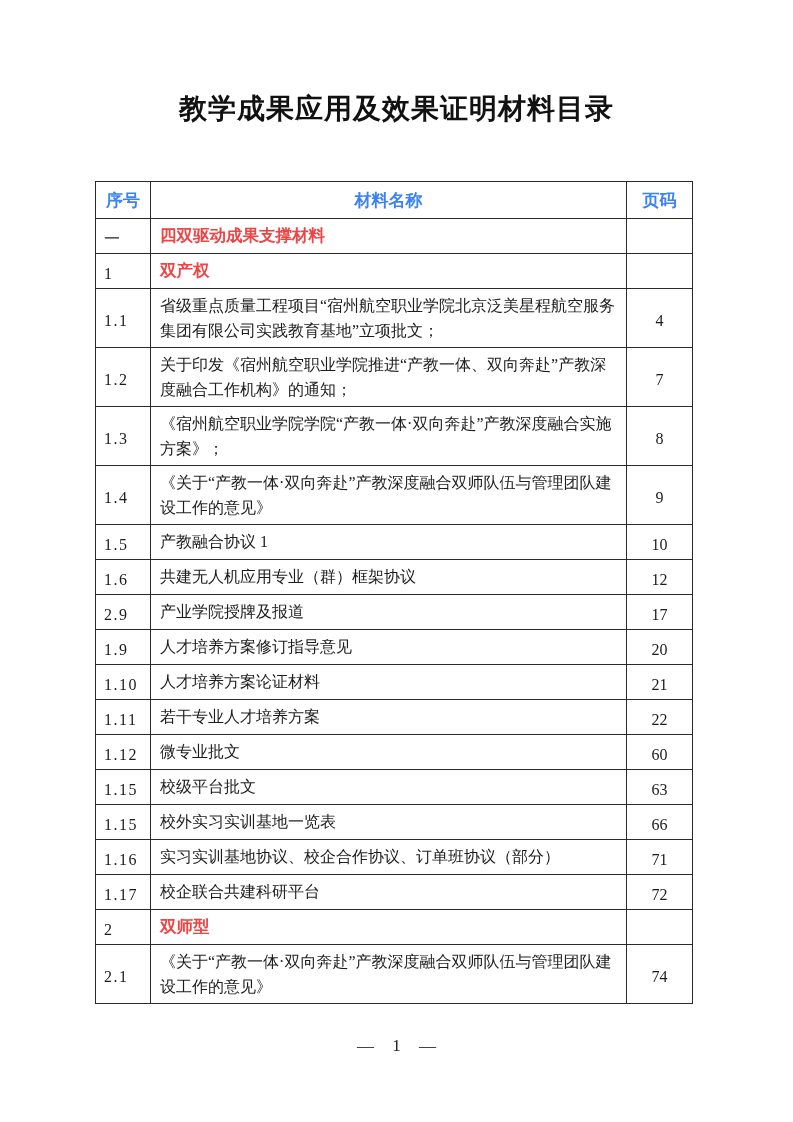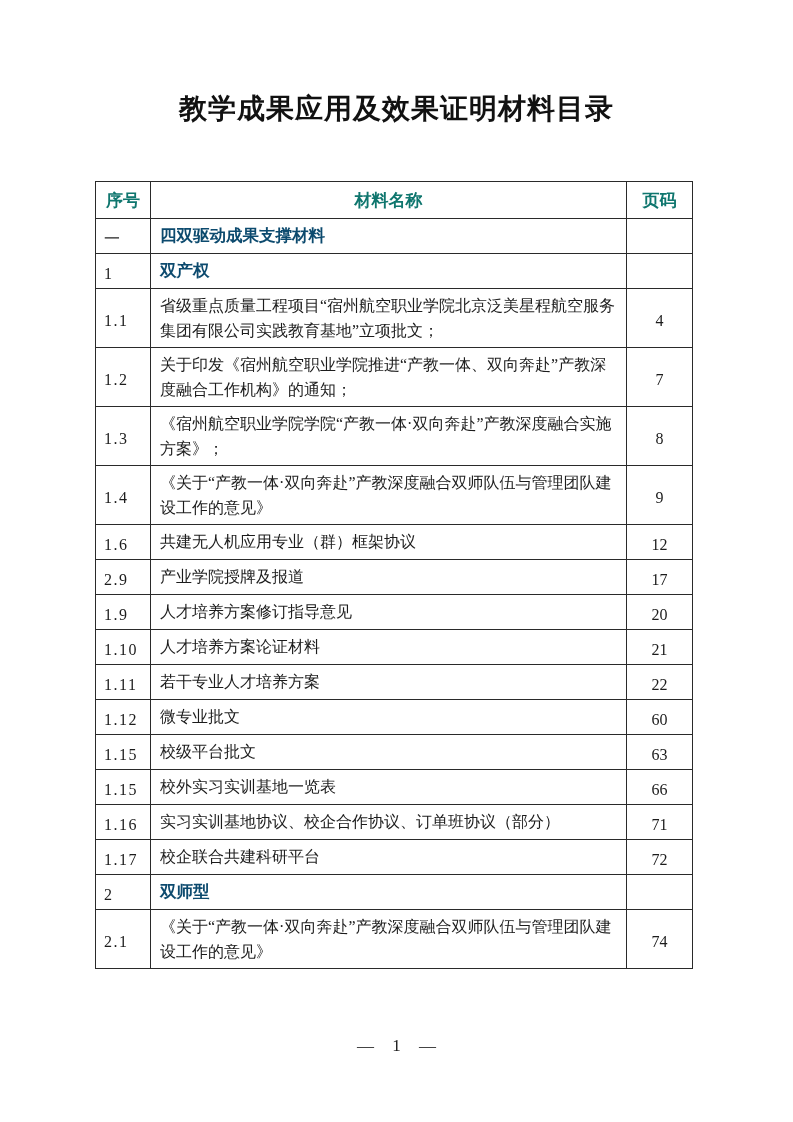--- a/index.html
+++ b/index.html
@@ -45,21 +45,21 @@
     background: #ffffff;
   }
   table.toc thead tr { height: 37px; }
   table.toc th {
     font-family: "Liberation Sans", sans-serif;
     font-weight: bold;
     font-size: 17px;
     text-align: center;
     vertical-align: middle;
     padding: 0;
-    color: #0f766e;
+    color: #3b82f6;
   }
   table.toc tbody tr { height: 35px; }
   td.no {
     font-size: 16px;
     letter-spacing: 1.5px;
     text-align: left;
     vertical-align: middle;
     padding: 8px 0 2px 8px;
   }
   td.name {
@@ -72,21 +72,21 @@
   td.pg {
     font-size: 16px;
     text-align: center;
     vertical-align: middle;
     padding: 8px 0 2px 0;
   }
   tr.section td.name {
     font-family: "Liberation Sans", sans-serif;
     font-weight: bold;
     font-size: 16.5px;
-    color: #0c4a6e;
+    color: #ef4444;
   }
   .pagenum {
     position: absolute;
     top: 1036px;
     left: 0;
     width: 100%;
     text-align: center;
     font-size: 17px;
     word-spacing: 14px;
     color: #1c1c1c;
@@ -137,20 +137,25 @@
     <td class="no">1.3</td>
     <td class="name">《宿州航空职业学院学院“产教一体·双向奔赴”产教深度融合实施方案》；</td>
     <td class="pg">8</td>
   </tr>
         <tr>
     <td class="no">1.4</td>
     <td class="name">《关于“产教一体·双向奔赴”产教深度融合双师队伍与管理团队建设工作的意见》</td>
     <td class="pg">9</td>
   </tr>
         <tr>
+    <td class="no">1.5</td>
+    <td class="name">产教融合协议 1</td>
+    <td class="pg">10</td>
+  </tr>
+        <tr>
     <td class="no">1.6</td>
     <td class="name">共建无人机应用专业（群）框架协议</td>
     <td class="pg">12</td>
   </tr>
         <tr>
     <td class="no">2.9</td>
     <td class="name">产业学院授牌及报道</td>
     <td class="pg">17</td>
   </tr>
         <tr>

